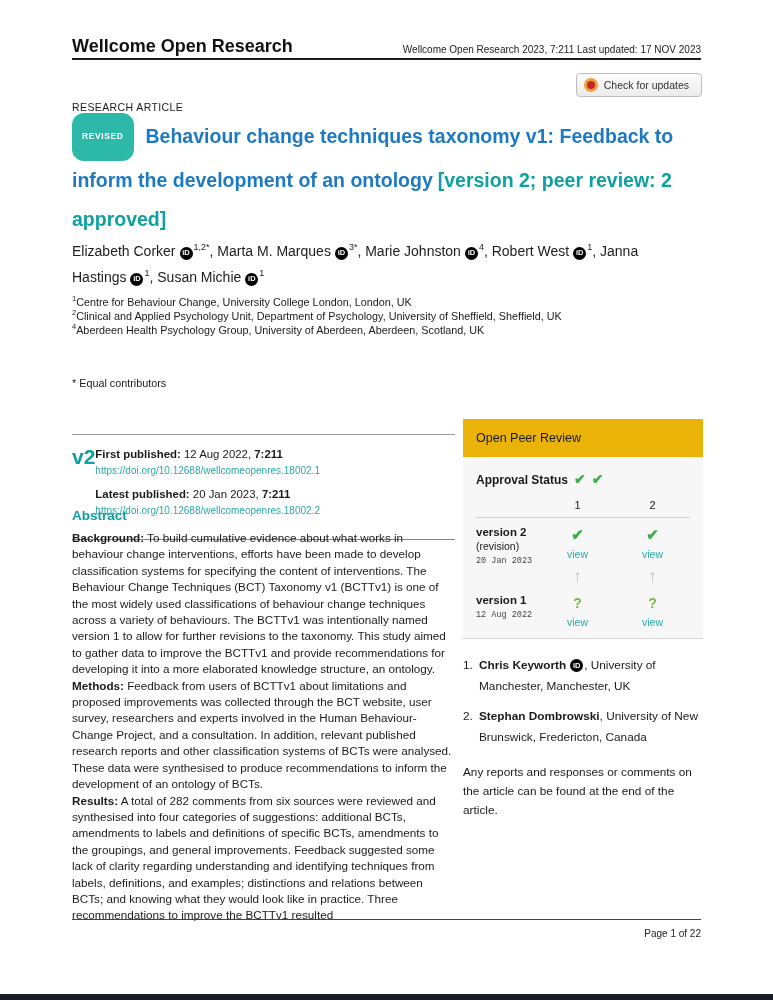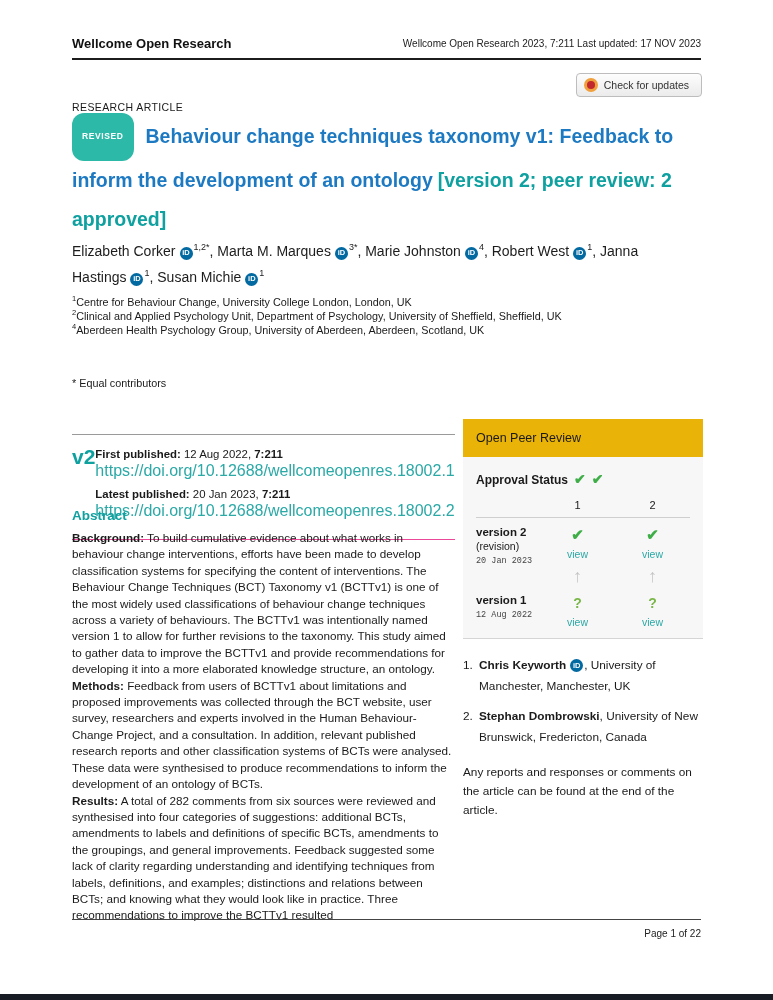--- a/index.html
+++ b/index.html
@@ -8,51 +8,51 @@
     position: relative;
     width: 773px; height: 1000px;
     margin: 0 auto;
     background: #ffffff;
     font-family: "Liberation Sans", sans-serif;
     color: #1a1a1a;
     overflow: hidden;
   }
   
   .header { position:absolute; top:36px; left:72px; width:629px; display:flex; justify-content:space-between; align-items:flex-end; }
-  .journal-name { font-size:13px; font-weight:700; color:#111; }
+  .journal-name { font-size:18px; font-weight:700; color:#111; }
   .citation { font-size:10px; color:#222; padding-bottom:2px; }
   .header-rule { position:absolute; top:58px; left:72px; width:629px; border-top:2px solid #1c1c1c; }
 
   .check-updates { position:absolute; top:73px; right:71px; display:flex; align-items:center; gap:6px;
     padding:4px 12px 4px 7px; border:1px solid #bdbdbd; border-radius:4px;
     background:linear-gradient(#fdfdfd,#ebebeb); font-family:inherit; font-size:10.5px; color:#333; cursor:pointer; }
   .crossmark-icon { width:14px; height:14px; border-radius:50%; background:#f0a03c; position:relative; display:inline-block; }
   .crossmark-icon::after { content:""; position:absolute; left:3px; top:3px; width:8px; height:8px; border-radius:50%; background:#c1272d; }
 
   .article-type { position:absolute; top:101px; left:72px; font-size:10.5px; letter-spacing:.4px; color:#1a1a1a; }
 
   .title { position:absolute; top:113px; left:72px; width:622px; font-size:19.5px; line-height:39.5px; font-weight:700; color:#1d7ac2; }
   .badge { display:inline-block; background:#2db9a7; color:#fff; font-size:8.5px; letter-spacing:.6px;
     padding:4px 10px; border-radius:12px; vertical-align:4px; margin-right:12px; }
   .title-suffix { color:#0fa0a0; margin-left:5px; }
 
   .authors { position:absolute; top:238px; left:72px; width:610px; font-size:14px; line-height:26px; color:#1c1c1c; }
   .orcid-icon { display:inline-flex; align-items:center; justify-content:center; width:13px; height:13px; border-radius:50%;
-    background:#0369a1; color:#fff; font-size:7.5px; font-weight:700; vertical-align:1px; margin:0 1px 0 4px; }
+    background:#000000; color:#fff; font-size:7.5px; font-weight:700; vertical-align:1px; margin:0 1px 0 4px; }
   .author sup, .affil sup { font-size:9px; line-height:0; }
   .affil sup { font-size:7.5px; }
 
   .affiliations { position:absolute; top:296px; left:72px; width:640px; font-size:10.8px; line-height:13.8px; color:#1a1a1a; }
   .equal-contrib { position:absolute; top:377px; left:72px; font-size:10.8px; color:#1a1a1a; }
 
   .version-box { position:absolute; top:434px; left:72px; width:383px; border-top:1px solid #9a9a9a; border-bottom:1px solid #ec4899;
     padding:12px 0; display:flex; }
   .v-badge { color:#0fa0a0; font-size:21px; font-weight:700; line-height:20px; }
   .v-info { font-size:11.4px; line-height:15px; color:#1a1a1a; }
-  .v-info .doi { display:block; color:#2aa9a7; text-decoration:none; margin:1px 0 9px; font-size:16px;text-align:center; }
+  .v-info .doi { display:block; color:#2aa9a7; text-decoration:none; margin:1px 0 9px; font-size:10px;text-align:center; }
 
   .abstract { position:absolute; top:508px; left:72px; width:383px; }
   .abstract-heading { color:#0fa0a0; font-size:13.5px; font-weight:700; margin-bottom:7px; }
   .abstract-body p { margin:0; font-size:11.7px; line-height:16.4px; color:#1b1b1b; }
 
   
   .sidebar { position:absolute; left:463px; top:419px; width:240px; }
   .pr-header { background:#eab308; padding:12px 13px; font-size:12.5px; font-weight:400; color:#1a1a1a; }
   .pr-body { background:#f7f7f7; padding:12px 13px 10px; border-bottom:1px solid #d5d5d5; }
   .approval { font-size:12px; font-weight:700; margin:2px 0 12px; }

